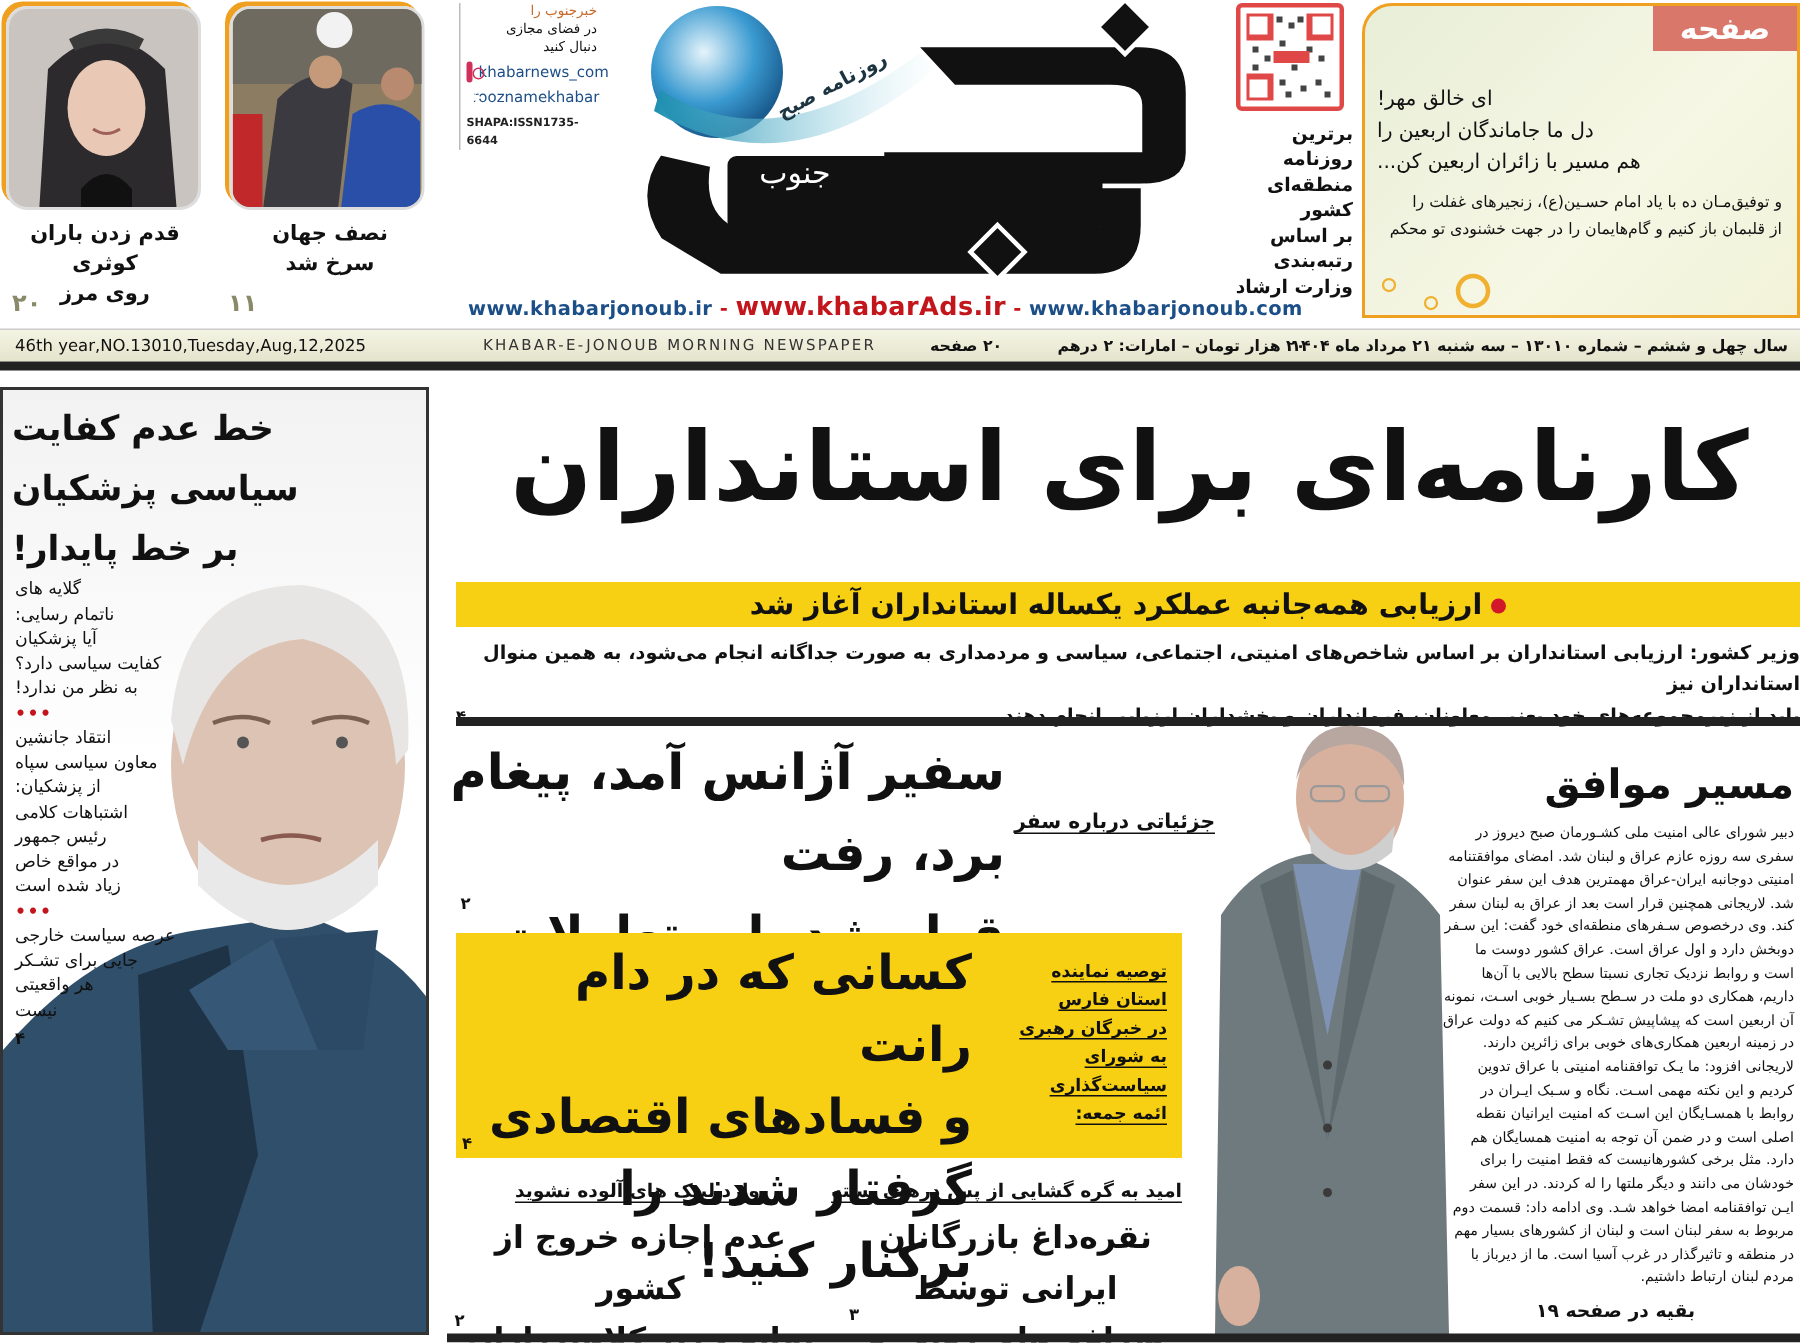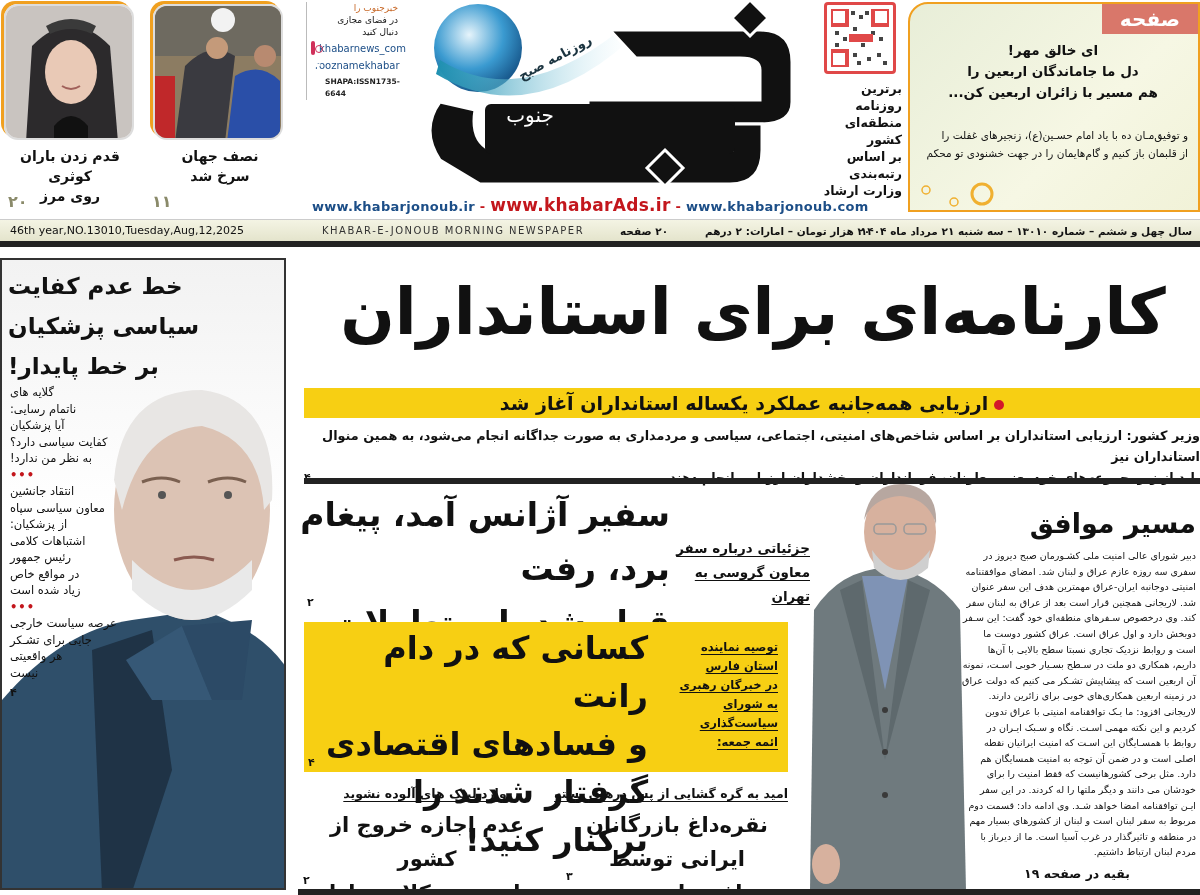--- a/index.html
+++ b/index.html
@@ -18,21 +18,21 @@
 .ico-ig:after{content:"";position:absolute;left:2px;top:2px;width:6px;height:6px;border:1.5px solid #d0305a;border-radius:50%}
 .ico-tg{width:14px;height:14px;background:#2aa0d8;border-radius:50%;display:inline-block;position:relative}
 .ico-tg:after{content:"";position:absolute;left:3px;top:4px;border-left:8px solid #fff;border-top:3px solid transparent;border-bottom:3px solid transparent}
 .logo{position:absolute;left:400px;top:0;width:400px;height:190px}
 .urls{position:absolute;left:312px;top:195px;width:580px;font-weight:bold;font-size:13px;color:#1c4e87;letter-spacing:.3px;white-space:nowrap}
 .urls .red{color:#c3161c;font-size:17px}
 .qr{position:absolute;left:824px;top:2px;width:72px;height:72px;border:3px solid #e04848;border-radius:4px;background:#fff;padding:4px}
 .rank{position:absolute;left:812px;top:80px;width:90px;text-align:right;font-weight:bold;font-size:12.5px;line-height:17px}
 .jar{position:absolute;left:908px;top:2px;width:292px;height:210px;border:2px solid #f0a020;border-radius:20px 0 0 0;background:linear-gradient(135deg,#e8eed8,#f6f7e4 60%,#f1f2d8)}
 .jar-tag{position:absolute;right:0;top:0;width:96px;height:30px;background:#d9776a;color:#fff;font-weight:bold;font-size:20px;text-align:center;line-height:30px;letter-spacing:6px}
-.jar-title{position:absolute;right:10px;top:36px;width:270px;text-align:center;font-weight:bold;font-size:13.5px;line-height:21px}
+.jar-title{position:absolute;right:10px;top:52px;width:270px;text-align:left;font-weight:normal;font-size:13.5px;line-height:21px}
 .jar-body{position:absolute;right:10px;top:122px;width:275px;text-align:right;font-size:10.5px;line-height:18px}
 
 .datebar{position:absolute;left:0;top:219px;width:1200px;height:22px;background:linear-gradient(#f4f4e4,#e4e4cc);border-top:1px solid #ccc;font-size:11px;line-height:22px}
 .blackbar{position:absolute;left:0;top:241px;width:1200px;height:6px;background:#222}
 
 .leftcol{position:absolute;left:0;top:258px;width:286px;height:632px;border:2px solid #333;overflow:hidden;background:linear-gradient(#f2f2f2,#fff 40%)}
 .person{position:absolute}
 .left-title{position:absolute;left:6px;top:6px;width:272px;text-align:left;font-weight:bold;font-size:23px;line-height:40px}
 .left-sub{position:absolute;left:8px;top:124px;width:110px;text-align:left;font-size:11.5px;line-height:16.5px}
 .dots{color:#c3161c;font-weight:bold;letter-spacing:1px}
@@ -94,21 +94,21 @@
     <div class="rtl" style="text-align:right;">در فضای مجازی</div>
     <div class="rtl" style="text-align:right;">دنبال کنید</div>
     <div class="row">
       <span class="ico-ig"></span>
       <span>khabarnews_com</span>
     </div>
     <div class="row">
       <span class="ico-tg"></span>
       <span>rooznamekhabar</span>
     </div>
-    <div style="font-size:7.5px;font-weight:bold;margin-top:4px;color:#222;margin-left:14px;">SHAPA:ISSN1735-6644</div>
+    <div style="font-size:7.5px;font-weight:bold;margin-top:4px;color:#222;">SHAPA:ISSN1735-6644</div>
   </div>
 
   <div class="logo">
     <svg width="400" height="190" viewBox="0 0 400 190">
       <defs>
         <radialGradient id="g1" cx="40%" cy="35%" r="65%">
           <stop offset="0" stop-color="#e6f4fb"></stop>
           <stop offset=".6" stop-color="#3a9ad0"></stop>
           <stop offset="1" stop-color="#1a5c90"></stop>
         </radialGradient>
@@ -251,21 +251,20 @@
   </div>
 </div>
 <div class="sep" style="left:304px;top:478px;width:896px;"></div>
 
 <div class="h2 rtl" style="left:300px;top:488px;width:370px;font-size:33px;line-height:54px;">
   <div>سفیر آژانس آمد، پیغام برد، رفت</div>
   <div>قرار شد باب تعاملات باز باشد</div>
 </div>
 <div class="h2 rtl" style="left:668px;top:536px;width:142px;font-size:13.5px;line-height:24px;">
   <div class="under">جزئیاتی درباره سفر</div>
-  <div class="under">معاون گروسی به تهران</div>
 </div>
 <div class="abs pnum" style="left:307px;top:596px;">۲</div>
 
 <div class="yellowbox">
   <div class="h2 rtl" style="left:4px;top:2px;width:340px;font-size:32px;line-height:48px;font-weight:900;">
     <div>کسانی که در دام رانت</div>
     <div>و فسادهای اقتصادی</div>
     <div>گرفتار شدند را برکنار کنید!</div>
   </div>
   <div class="h2 rtl" style="left:346px;top:16px;width:128px;font-size:11.5px;line-height:19px;">

